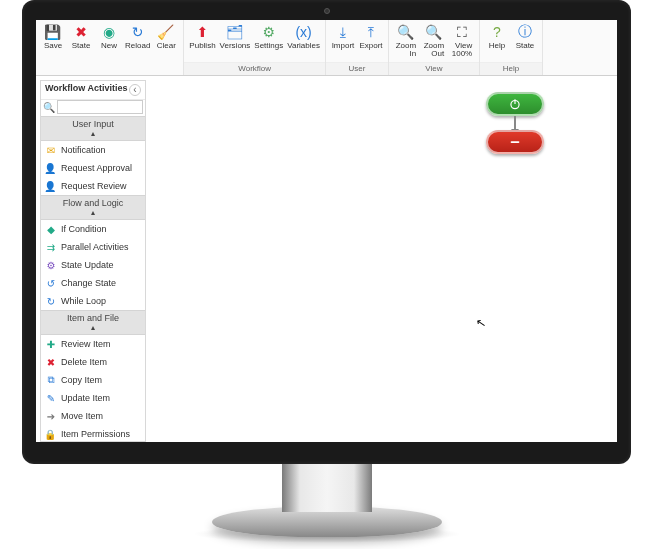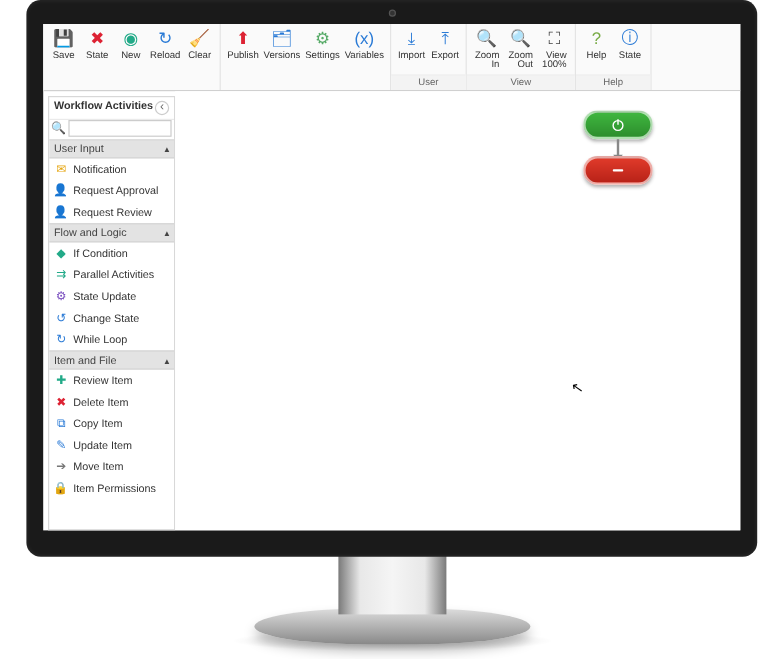--- a/index.html
+++ b/index.html
@@ -31,21 +31,21 @@
 .sidebar-collapse { font-size: 10px; color: #666; cursor: pointer; border: 1px solid #ccc; border-radius: 50%; width: 12px; height: 12px; display: flex; align-items: center; justify-content: center; line-height: 1; }
 .sidebar-search-row { display: flex; align-items: center; padding: 0 2px 2px 2px; gap: 2px; }
 .sidebar-search-row .search-icon { font-size: 10px; color: #888; }
 .sidebar-search { flex: 1; border: 1px solid #ccc; font-size: 9px; padding: 1px 2px; min-width: 0; }
 .sidebar-body { flex: 1; overflow-y: auto; overflow-x: hidden; position: relative; }
 
 .sidebar-body::-webkit-scrollbar { width: 6px; }
 .sidebar-body::-webkit-scrollbar-thumb { background: #bbb; }
 .sidebar-body::-webkit-scrollbar-track { background: #eee; }
 
-.cat-header { background: #e3e3e3; color: #444; font-size: 9px; padding: 2px 4px; display: flex; justify-content: space-between; align-items: center; cursor: pointer; border-top: 1px solid #d4d4d4; border-bottom: 1px solid #d4d4d4; }
+.cat-header { background: #e3e3e3; color: #444; font-size: 9px; padding: 2px 4px; display: flex; justify-content: space-between; align-items: center; cursor: pointer; border-top: 1px solid #d4d4d4; border-bottom: 1px solid #d4d4d4; flex-direction: column; }
 .cat-header .caret { font-size: 8px; }
 .activity-item { display: flex; align-items: center; gap: 4px; padding: 3px 4px; font-size: 9px; color: #333; cursor: grab; }
 .activity-icon { width: 12px; height: 12px; display: flex; align-items: center; justify-content: center; font-size: 10px; }
 
 
 .canvas { flex: 1; position: relative; background: #fff; }
 .node { position: absolute; left: 340px; width: 58px; height: 24px; border-radius: 12px; display: flex; align-items: center; justify-content: center; box-shadow: 0 2px 3px rgba(0,0,0,0.3); border: 2px solid rgba(255,255,255,0.6); }
 .node-start { top: 16px; background: linear-gradient(#3fb63f, #2d8e2d); color: #fff; }
 .node-end { top: 54px; background: linear-gradient(#e03a2a, #b82218); color: #fff; }
 .node svg { width: 14px; height: 14px; }
@@ -124,20 +124,21 @@
               </div>
               <div class="ribbon-btn">
                 <div class="ribbon-icon ic-settings">⚙</div>
                 <div class="ribbon-label">Settings</div>
               </div>
               <div class="ribbon-btn">
                 <div class="ribbon-icon ic-vars">(x)</div>
                 <div class="ribbon-label">Variables</div>
               </div>
             </div>
+            <div class="ribbon-group-title">Workflow</div>
           </div>
           <div class="ribbon-group">
             <div class="ribbon-buttons">
               <div class="ribbon-btn">
                 <div class="ribbon-icon ic-import">⤓</div>
                 <div class="ribbon-label">Import</div>
               </div>
               <div class="ribbon-btn">
                 <div class="ribbon-icon ic-export">⤒</div>
                 <div class="ribbon-label">Export</div>

